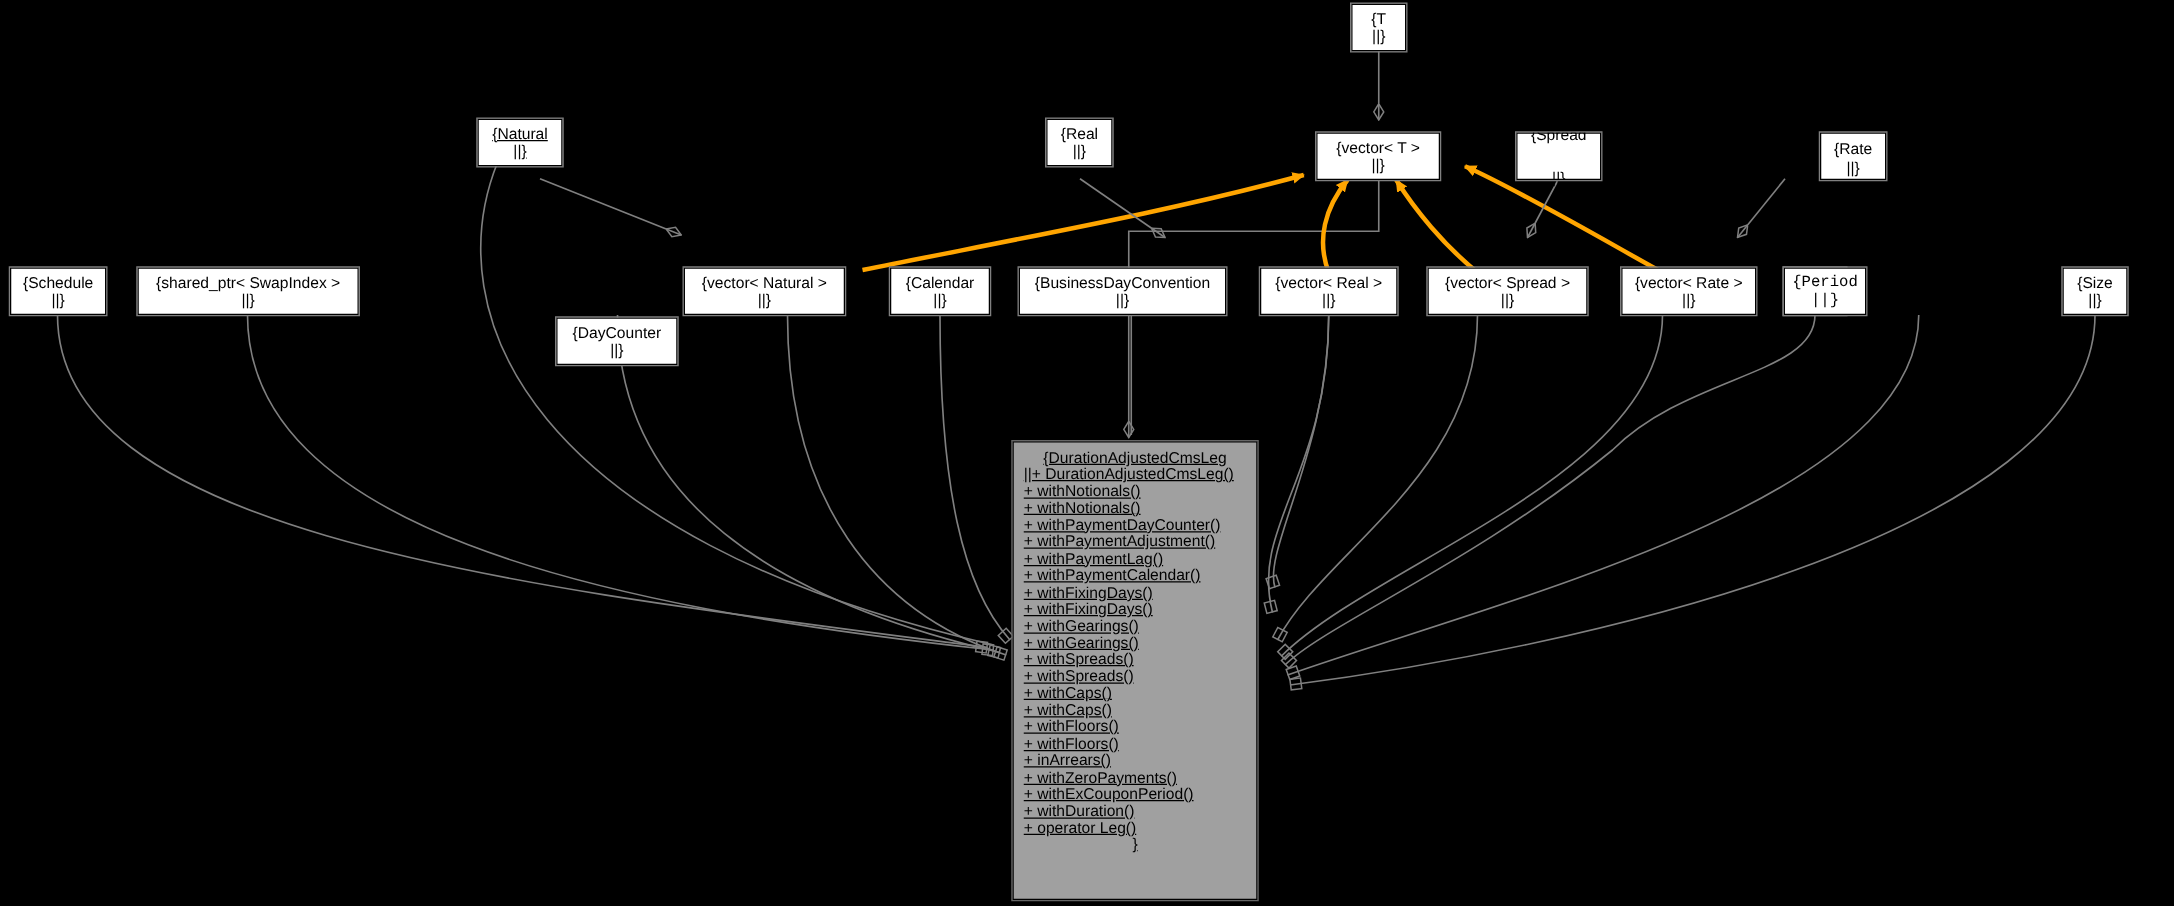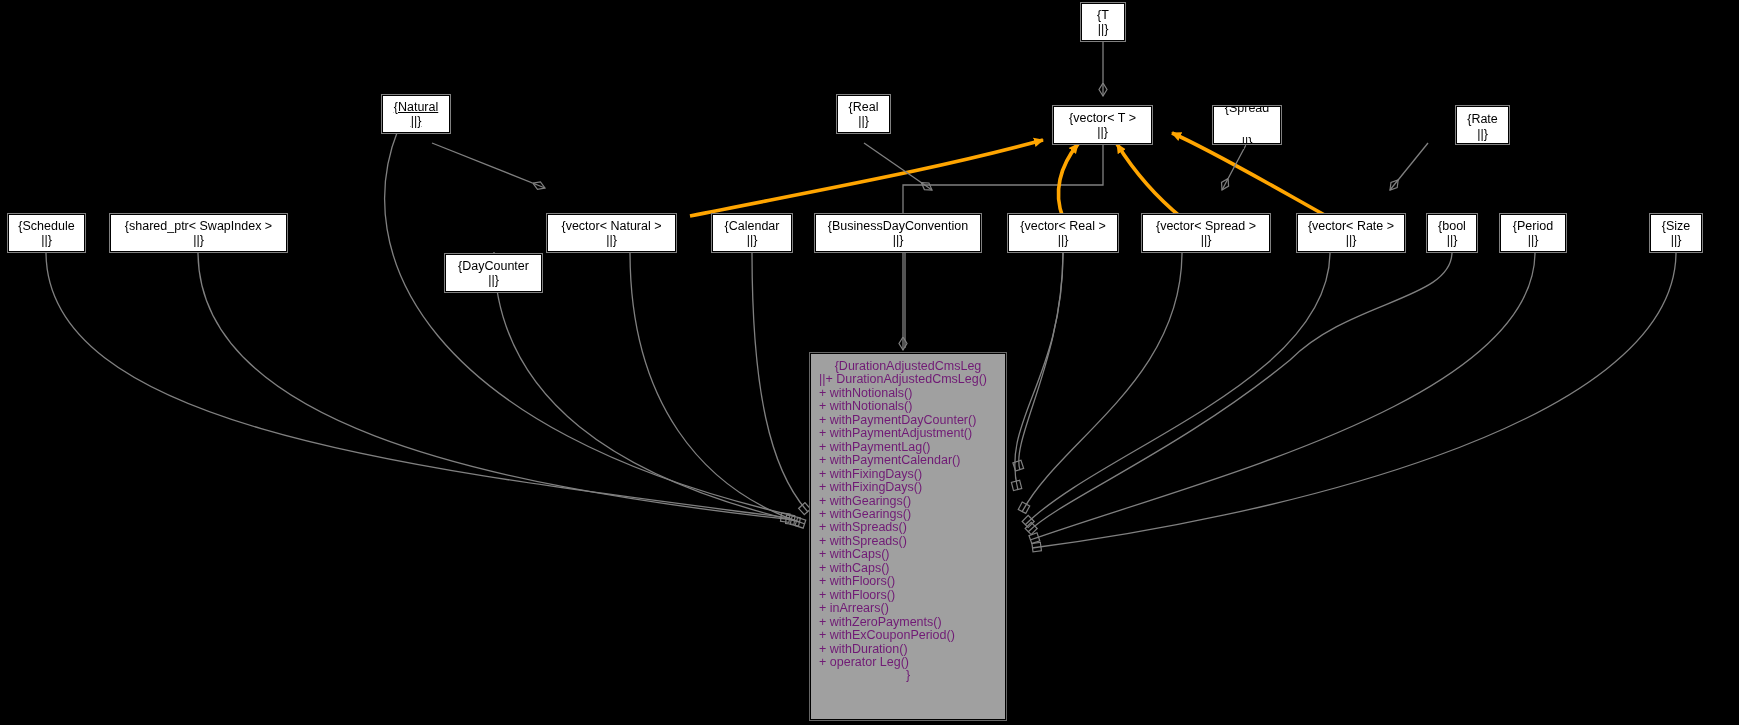--- a/index.html
+++ b/index.html
@@ -29,25 +29,26 @@
     white-space:pre;
     padding:2px 4px;
   }
   .node .l1,.node .l2{display:block;}
   .mainnode{
     position:absolute;
     box-sizing:border-box;
     background:#a0a0a0;
     border:1px solid #000000;
     outline:1px solid #666;
-    color:#701a75;
+    color:#000000;
     font-size:12.5px;
     line-height:13.45px;
     padding:6px 8px 4px 8px;
     text-align:left;
+    text-decoration:underline;
   }
   .mainnode .title{text-align:center;display:block;}
   .mainnode .mrow{display:block;white-space:pre;}
   .mainnode .closing{display:block;text-align:center;}
 </style>
 </head>
 <body>
 
 <div id="stage">
 
@@ -177,21 +178,21 @@
   <div class="node" style="left:1297px;top:214px;width:108px;height:38px;">
     <span class="l1">{vector&lt; Rate &gt;</span>
     <span class="l2">||}</span>
   </div>
 
   <div class="node" style="left:1427px;top:214px;width:50px;height:38px;">
     <span class="l1">{bool</span>
     <span class="l2">||}</span>
   </div>
 
-  <div class="node" style="left:1500px;top:214px;width:66px;height:38px;">
+  <div class="node" style="left:1427px;top:214px;width:66px;height:38px;font-family:Liberation Mono, monospace;">
     <span class="l1">{Period</span>
     <span class="l2">||}</span>
   </div>
 
   <div class="node" style="left:1650px;top:214px;width:52px;height:38px;">
     <span class="l1">{Size</span>
     <span class="l2">||}</span>
   </div>
 
   <div class="mainnode" style="left:810px;top:353px;width:196px;height:367px;">

